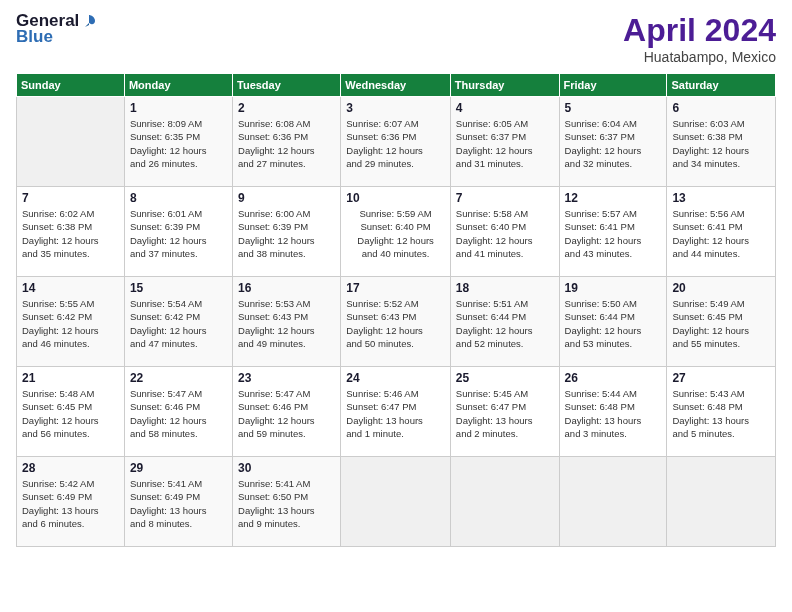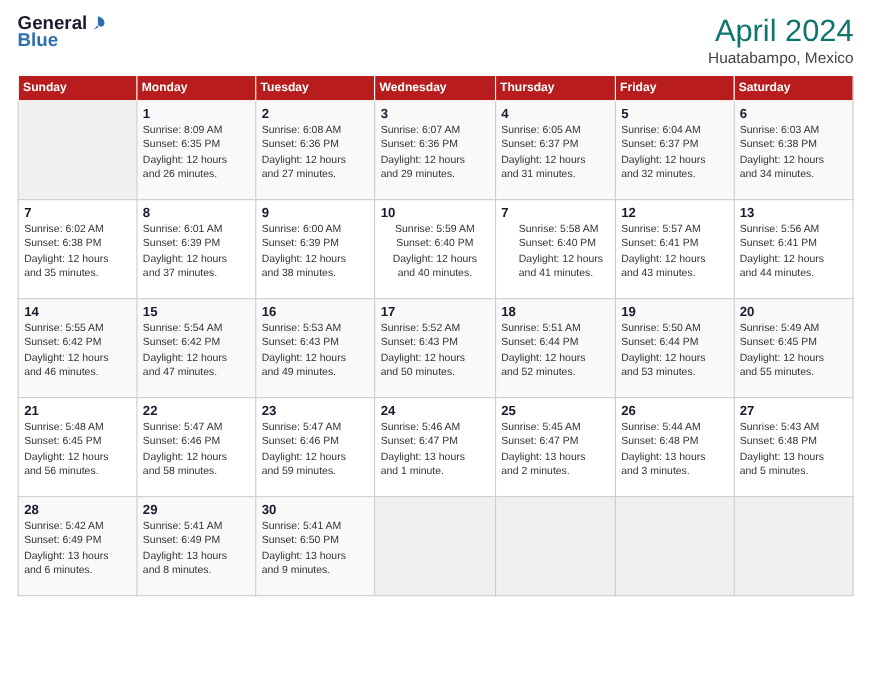--- a/index.html
+++ b/index.html
@@ -25,36 +25,36 @@
     .logo {
       display: flex;
       align-items: center;
     }
     .logo-general { color: #1a1a2e; }
     .logo-blue { color: #2e6db4; }
     .title-block {
       text-align: right;
     }
     .title-block h1 {
-      font-size: 28px;
-      font-weight: normal;
-      color: #0f766e;
+      font-size: 32px;
+      font-weight: bold;
+      color: #4c1d95;
     }
     .title-block h2 {
       font-size: 14px;
       color: #444;
       font-weight: normal;
     }
     .calendar {
       width: 100%;
       border-collapse: collapse;
       font-size: 10px;
     }
     .calendar thead th {
-      background: #b91c1c;
+      background: #15803d;
       color: #fff;
       padding: 5px 4px;
       text-align: left;
       font-size: 11px;
       font-weight: bold;
       border: 1px solid #fff;
     }
     .calendar tbody td {
       border: 1px solid #ccc;
       vertical-align: top;
@@ -187,21 +187,21 @@
           </td>
           <td>
             <span class="day-number">10</span>
             <div class="day-info" style="white-space: pre-line; text-align: center;">Sunrise: 5:59 AM
 Sunset: 6:40 PM
 Daylight: 12 hours
 and 40 minutes.</div>
           </td>
           <td>
             <span class="day-number">7</span>
-            <div class="day-info" style="white-space: pre-line; margin-left: 16px;">Sunrise: 5:58 AM
+            <div class="day-info" style="white-space: pre-line;">Sunrise: 5:58 AM
 Sunset: 6:40 PM
 Daylight: 12 hours
 and 41 minutes.</div>
           </td>
           <td>
             <span class="day-number">12</span>
             <div class="day-info" style="white-space: pre-line;">Sunrise: 5:57 AM
 Sunset: 6:41 PM
 Daylight: 12 hours
 and 43 minutes.</div>

